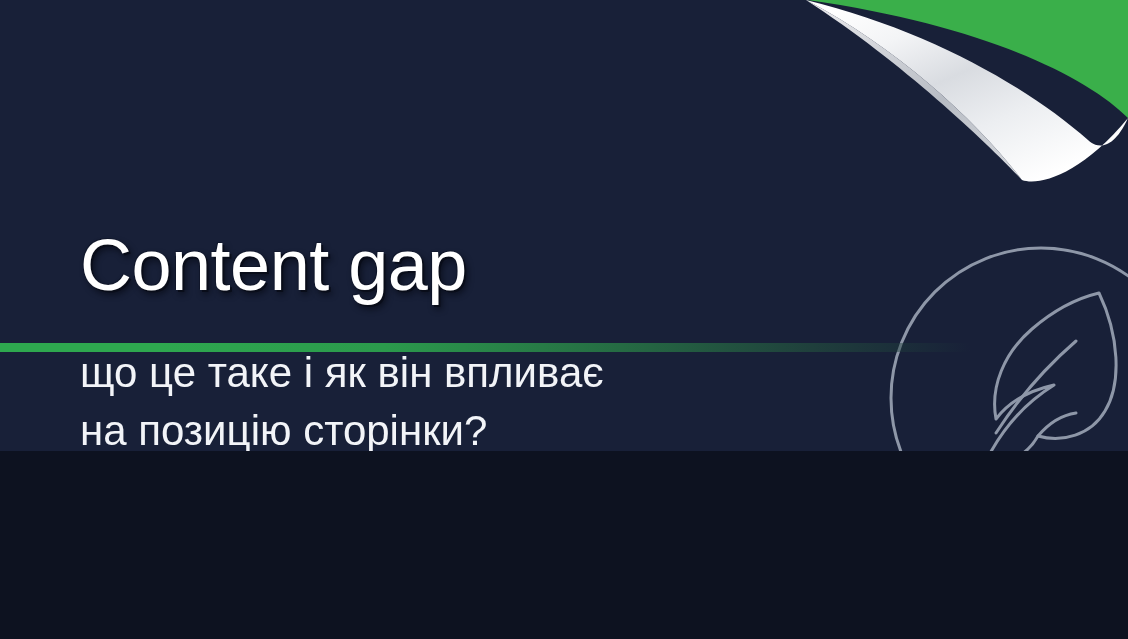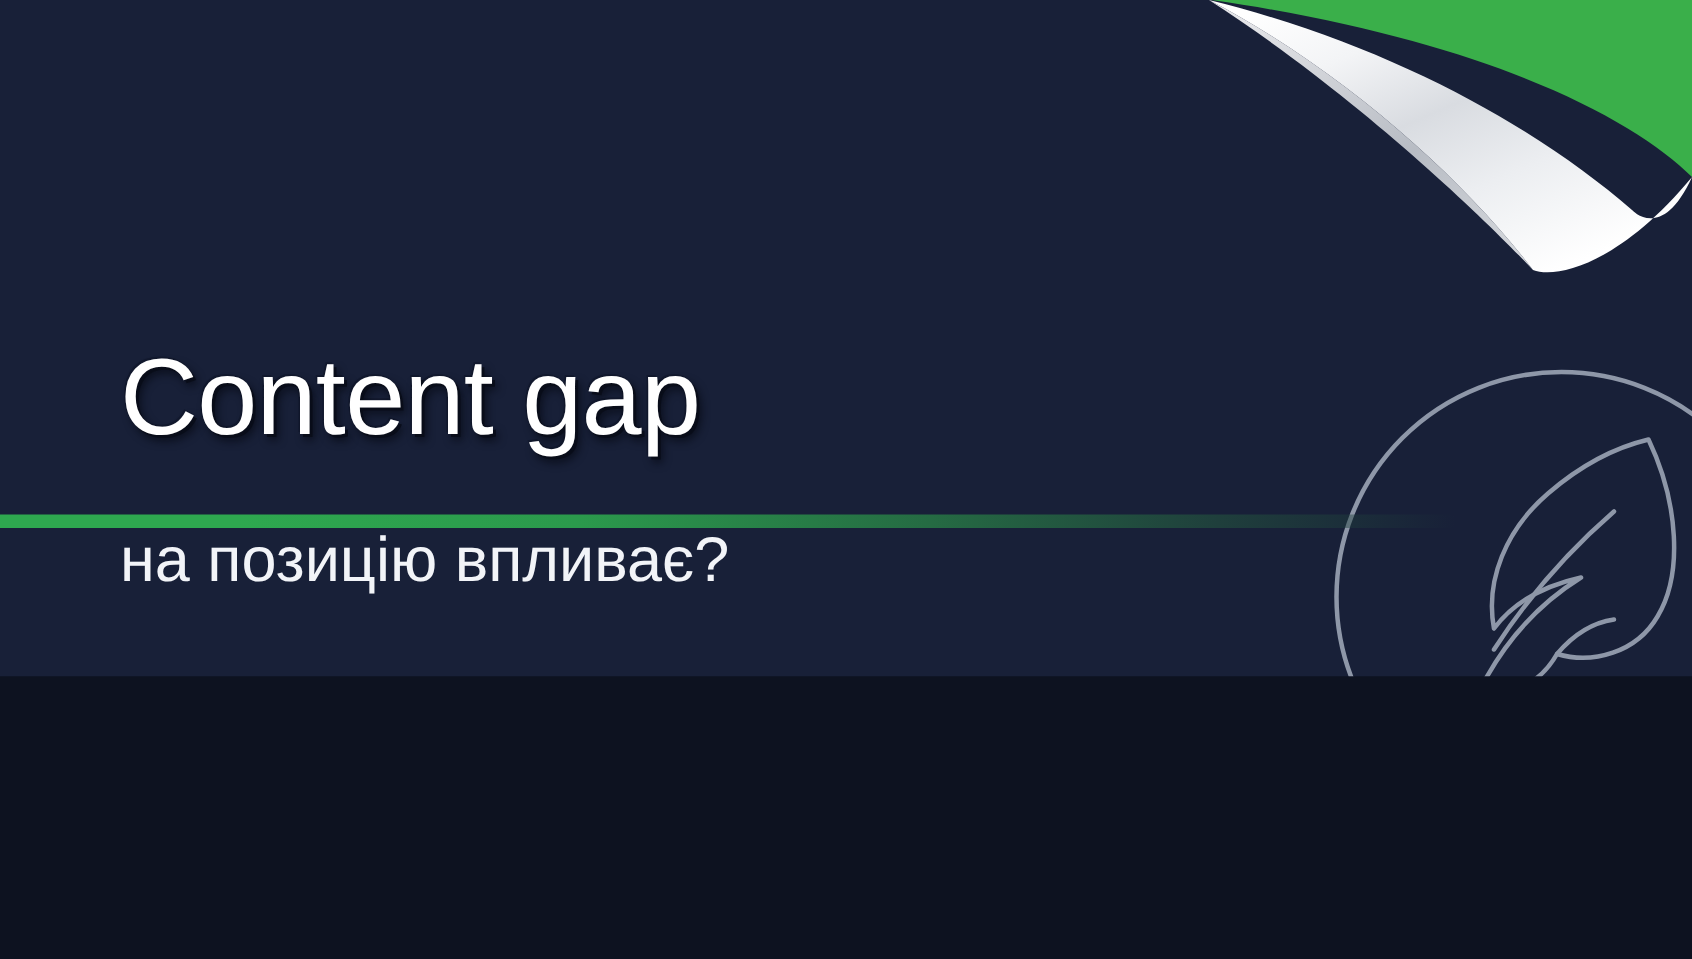--- a/index.html
+++ b/index.html
@@ -169,17 +169,18 @@
     </svg>
   </div>
 
   <div class="divider-wrap">
     <div class="divider"></div>
   </div>
 
   <div class="content">
     <h1 class="title">Content gap</h1>
     <p class="subtitle">
-      <span class="sub-line">на позицію впливає?</span>
+      <span class="sub-line">що це таке і як він впливає</span>
+      <span class="sub-line">на позицію сторінки?</span>
     </p>
   </div>
 
 </div>
 
 </body></html>

